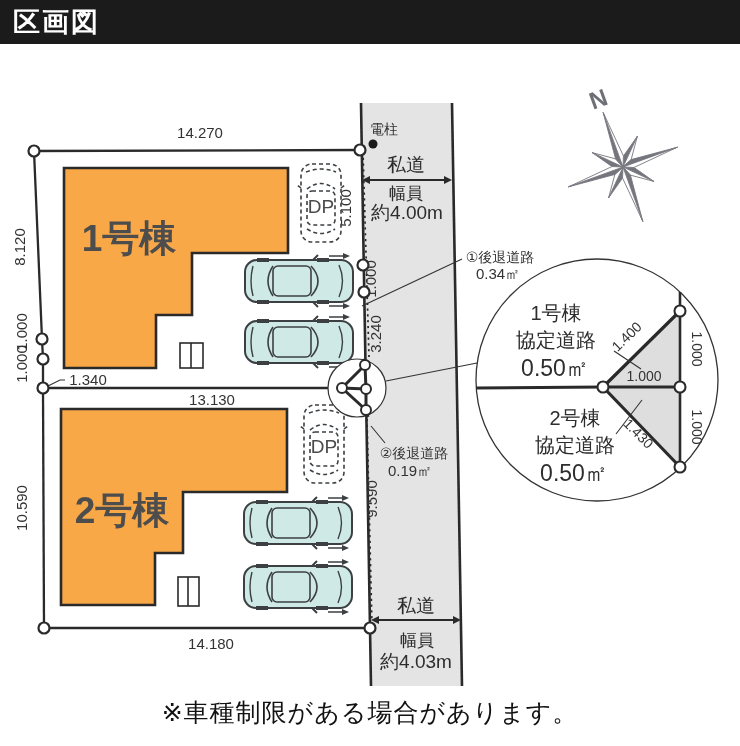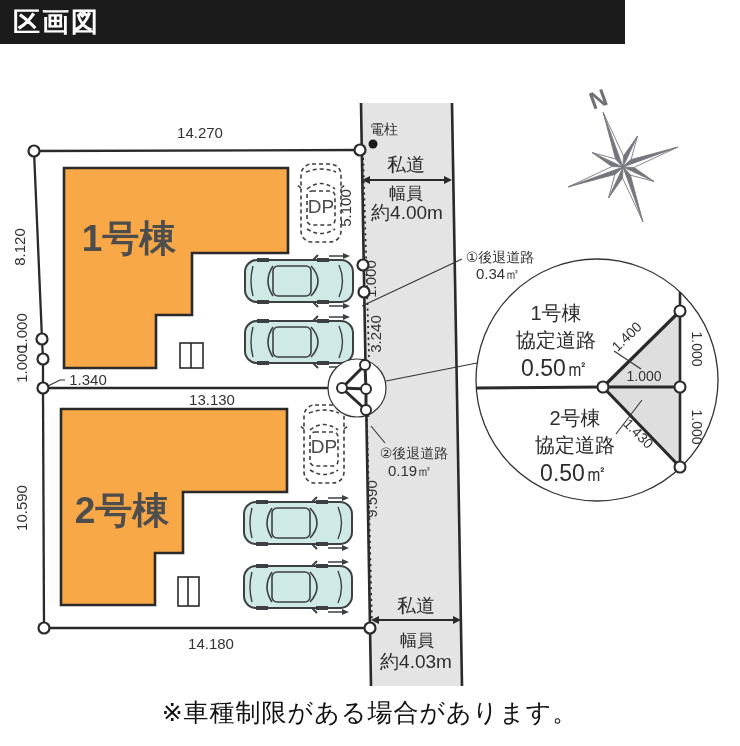--- a/index.html
+++ b/index.html
@@ -1,17 +1,17 @@
 <!DOCTYPE html>
 <html><head>
 <meta charset="utf-8">
 <style>
   html,body{margin:0;padding:0;background:#fff;}
   body{width:740px;height:746px;position:relative;font-family:"Liberation Sans","DejaVu Sans",sans-serif;}
-  .header{position:absolute;left:0;top:0;width:625px;height:44px;background:#1b1b1b;display:flex;align-items:center;text-align:center;}
+  .header{position:absolute;left:0;top:0;width:740px;height:44px;background:#1b1b1b;display:flex;align-items:center;text-align:center;}
   .header h1{margin:0 0 0 13px;font-size:27px;font-weight:bold;color:#fff;letter-spacing:2px;}
   .diagram{position:absolute;left:0;top:44px;width:740px;height:650px;}
   .footer{position:absolute;left:0;top:694px;width:740px;height:52px;display:flex;justify-content:center;align-items:flex-start;}
   .footer .note{font-size:25px;color:#111;margin-top:2px;letter-spacing:1px;}
   svg text{fill:#333;}
   .dim{font-size:15px;}
   .dim-sm{font-size:14px;}
   .bldg-label{font-size:37px;font-weight:bold;fill:#4d4d4d;}
   .road-label{font-size:19px;fill:#2d2d2d;}
   .road-cap{font-size:17px;fill:#2d2d2d;}

